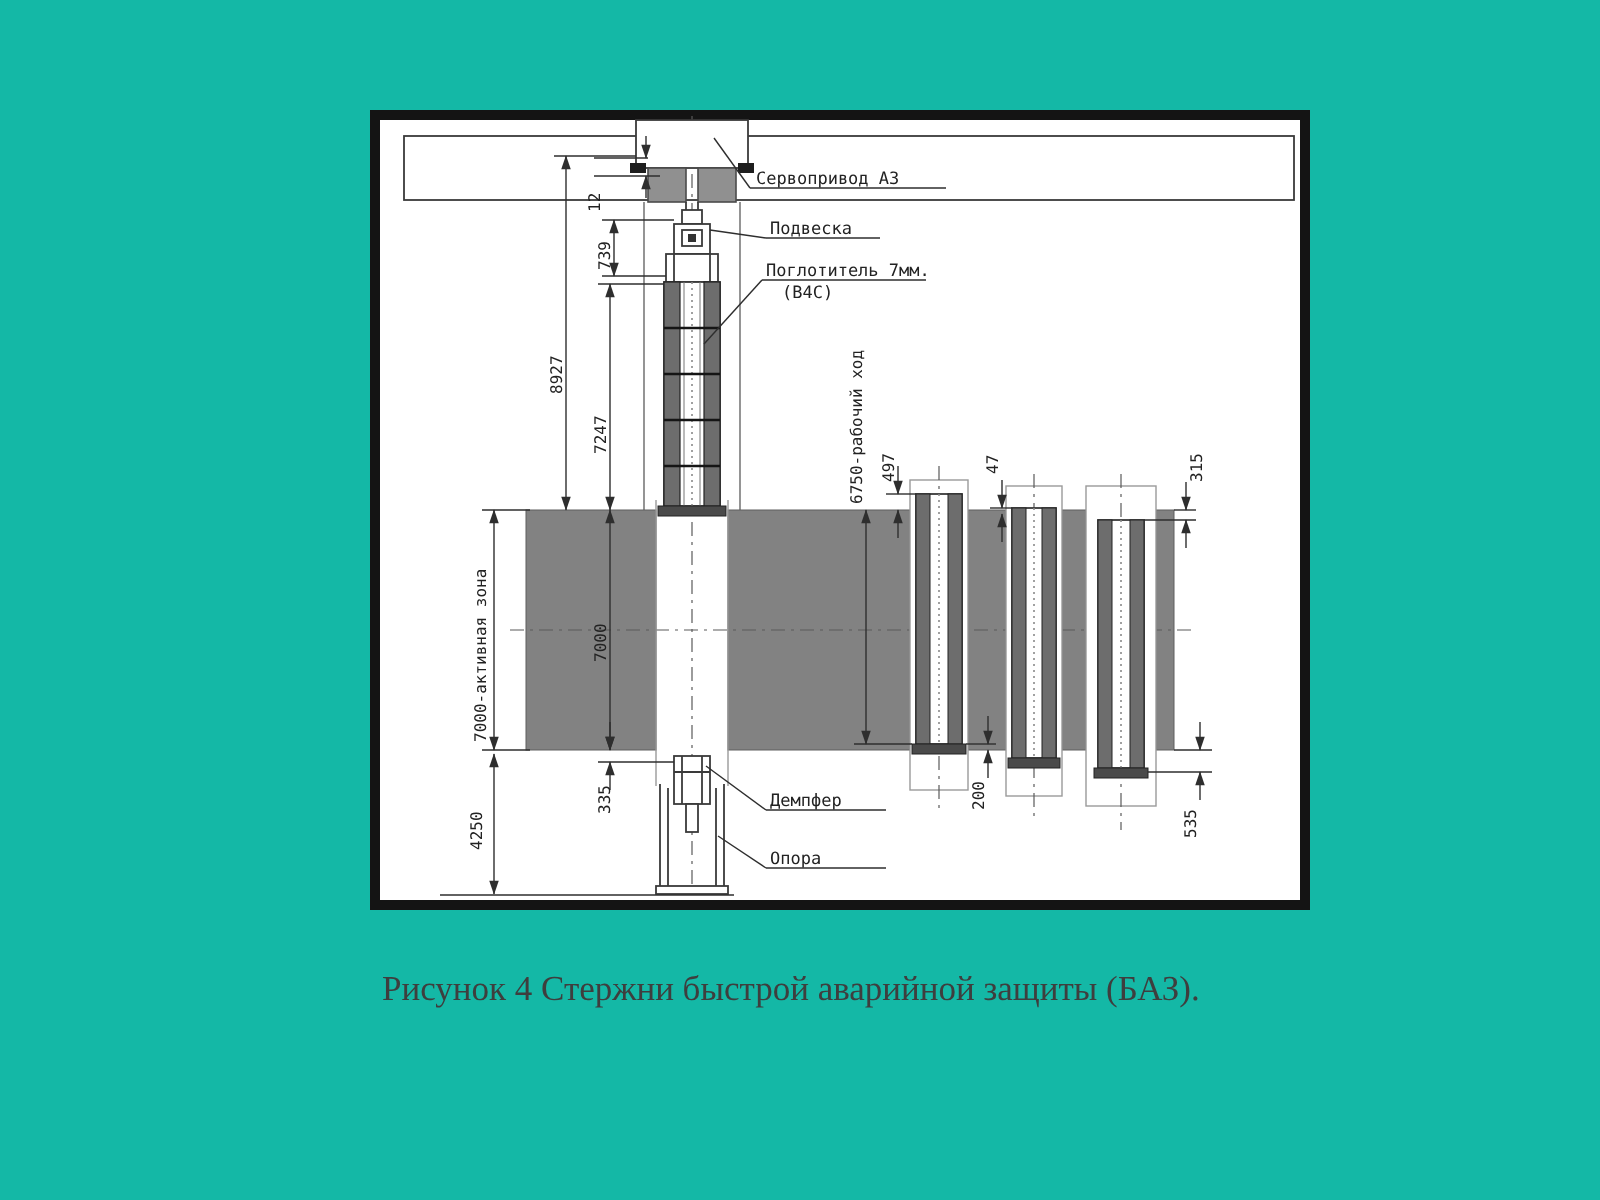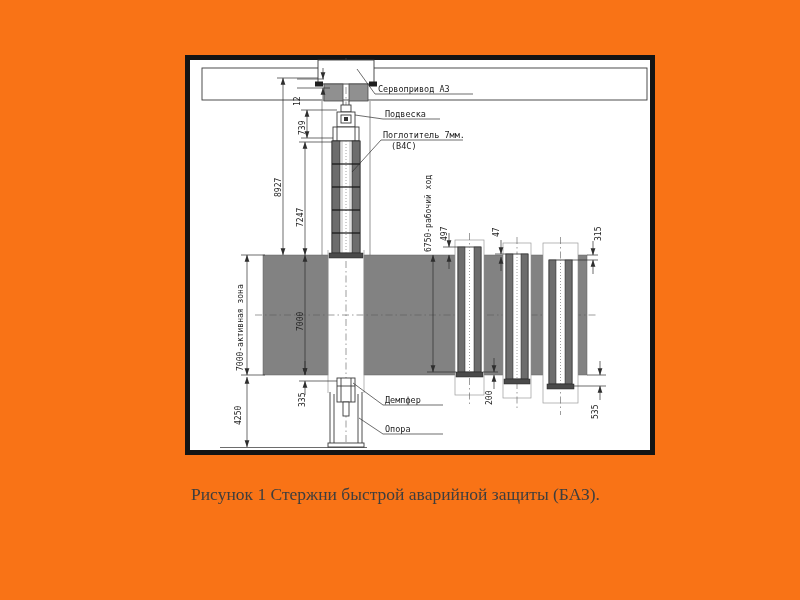--- a/index.html
+++ b/index.html
@@ -1,16 +1,16 @@
 <!DOCTYPE html>
 <html><head>
 <meta charset="utf-8">
 <style>
   html,body{margin:0;padding:0;background:#ffffff;}
-  .page{position:relative;width:800px;height:600px;background:#f97316;overflow:hidden;
+  .page{position:relative;width:800px;height:600px;background:#14b8a6;overflow:hidden;
         font-family:"Liberation Sans",sans-serif;}
   .figure-frame{position:absolute;left:185px;top:55px;width:470px;height:400px;}
   .caption{position:absolute;left:191px;top:484px;width:480px;
            font-family:"Liberation Serif",serif;font-size:17.5px;color:#3e3e3e;}
   svg{display:block;}
   svg .st{stroke:#3a3a3a;stroke-width:0.9;fill:none;}
   svg .stw{stroke:#3a3a3a;stroke-width:0.9;fill:#ffffff;}
   svg .dim{stroke:#2e2e2e;stroke-width:0.7;fill:none;}
   svg .chan{stroke:#9a9a9a;stroke-width:0.7;fill:#ffffff;}
   svg .dd{stroke:#5a5a5a;stroke-width:0.6;fill:none;stroke-dasharray:7 3 1.5 3;}
@@ -260,14 +260,14 @@
       </g>
 
       <g>
         <line x1="174" y1="363" x2="198" y2="379" class="dim"></line>
         <line x1="198" y1="379" x2="258" y2="379" class="dim"></line>
         <text x="200" y="377" class="big">Опора</text>
       </g>
     </svg>
   </div>
 
-  <div class="caption">Рисунок 1 Стержни быстрой аварийной защиты (БАЗ).</div>
+  <div class="caption">Рисунок 4 Стержни быстрой аварийной защиты (БАЗ).</div>
 </div>
 
 </body></html>

